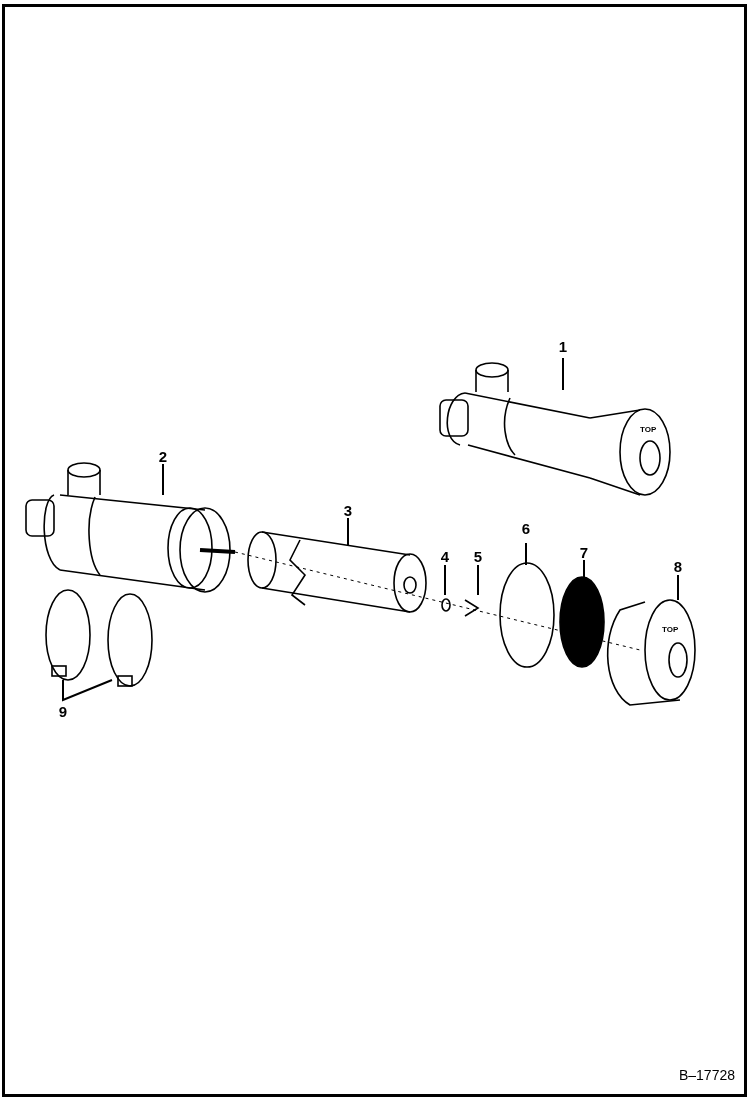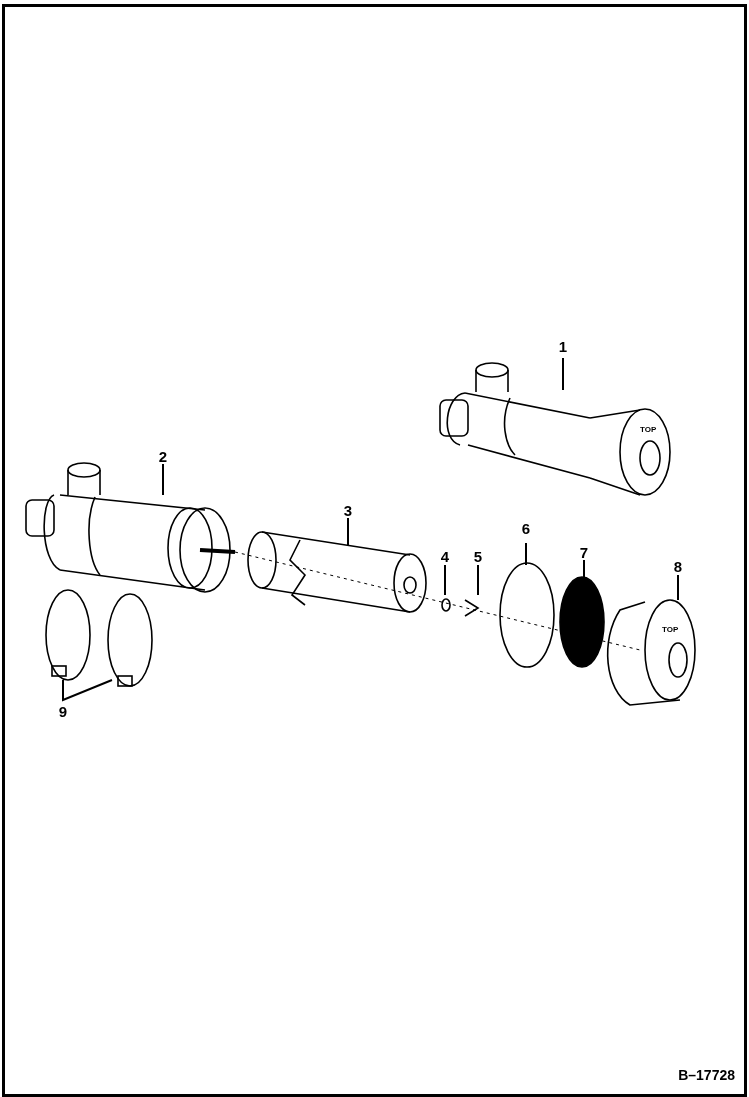--- a/index.html
+++ b/index.html
@@ -1,20 +1,20 @@
 <!DOCTYPE html>
 <html><head>
 <meta charset="utf-8">
 <style>
   html,body{margin:0;padding:0;background:#fff;}
   body{width:749px;height:1097px;position:relative;overflow:hidden;font-family:"Liberation Sans",sans-serif;}
   .frame{position:absolute;left:2px;top:4px;width:739px;height:1087px;border:3px solid #000;background:#fff;}
   svg{position:absolute;left:0;top:0;}
   .lbl{position:absolute;font-weight:bold;font-size:15px;color:#000;transform:translateX(-50%);}
-  .ref{position:absolute;right:14px;bottom:14px;font-weight:bold;font-size:14px;color:#000;}
+  .ref{position:absolute;right:14px;bottom:14px;font-weight:normal;font-size:14px;color:#000;}
 </style>
 </head>
 <body>
 
 <div class="frame"></div>
 
 <svg width="749" height="1097" viewBox="0 0 749 1097" fill="none" stroke="#000" stroke-width="1.6">
 
   <g>
     <ellipse cx="492" cy="370" rx="16" ry="7"></ellipse>

